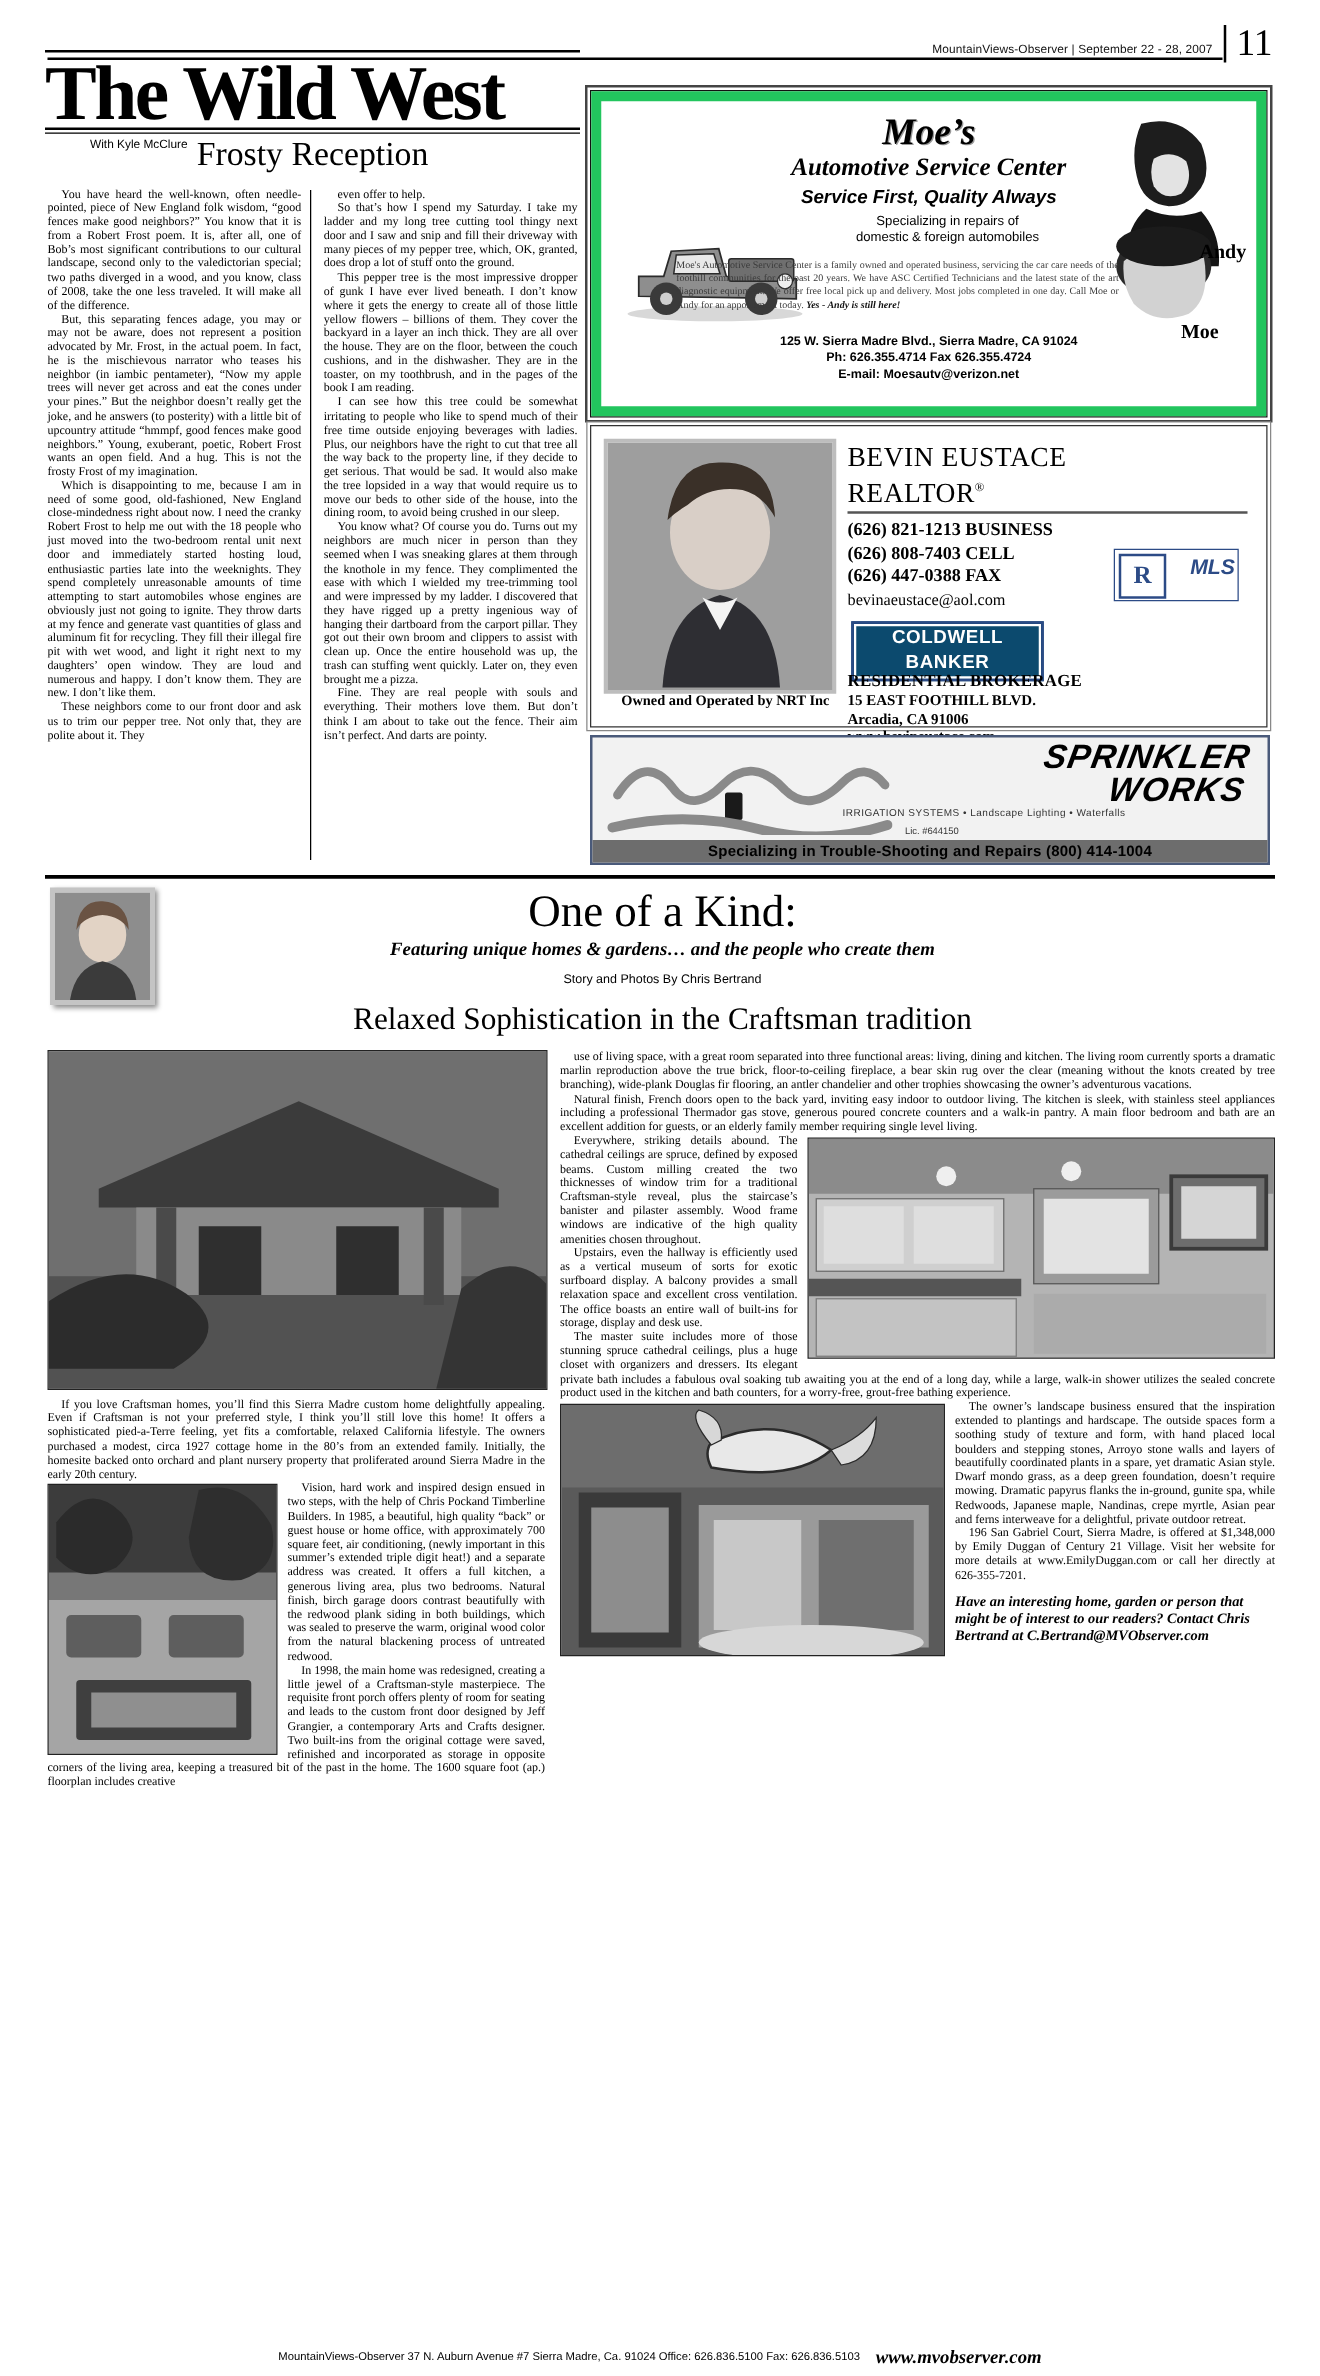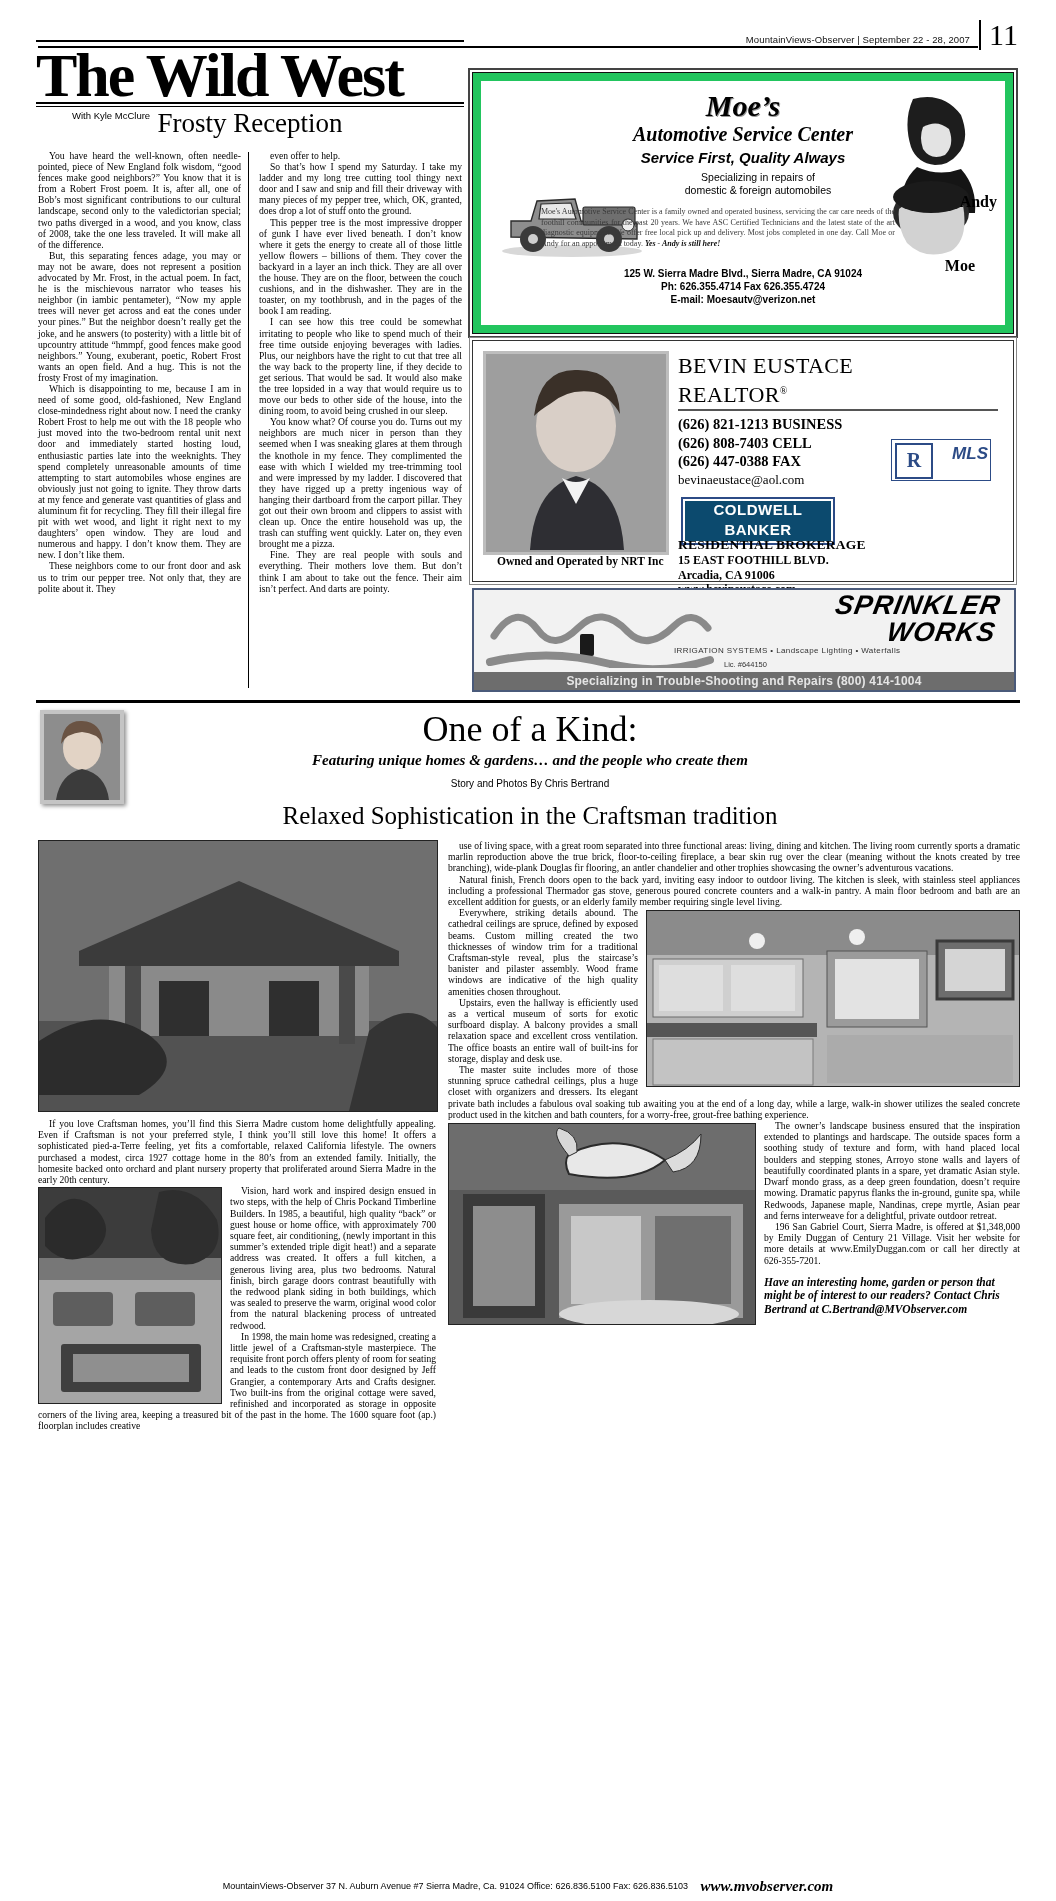--- a/index.html
+++ b/index.html
@@ -96,21 +96,21 @@
 
   
   .ad-spr{left:472px;top:588px;width:540px;height:100px;border:2px solid #4a5a7a;background:#f2f2f2;}
   .spr-title{position:absolute;right:16px;top:2px;font-family:"Liberation Sans",sans-serif;
              font-style:italic;font-weight:bold;font-size:27px;line-height:27px;text-align:right;
              transform:skewX(-10deg);letter-spacing:1px;}
   .spr-sub{position:absolute;left:200px;top:56px;font-family:"Liberation Sans",sans-serif;
            font-size:8px;color:#333;letter-spacing:.4px;}
   .spr-lic{position:absolute;left:250px;top:70px;font-family:"Liberation Sans",sans-serif;
            font-size:7.5px;color:#333;}
-  .spr-bar{position:absolute;left:0;right:0;bottom:0;height:18px;background:#6d6d6d;color:#e5e5e5;
+  .spr-bar{position:absolute;left:0;right:0;bottom:0;height:18px;background:#6d6d6d;color:#000000;
            font-family:"Liberation Sans",sans-serif;font-weight:bold;font-size:12px;
            text-align:center;line-height:18px;letter-spacing:.2px;}
   .spr-squig{position:absolute;left:10px;top:6px;width:230px;height:72px;}
 
   
   .big-rule{position:absolute;left:36px;top:700px;width:984px;height:3px;background:#000;}
 
   
   .a2-photo{position:absolute;left:40px;top:710px;width:76px;height:86px;
             border:4px solid #c4c4c4;background:linear-gradient(150deg,#bfbfbf,#7c7c7c);

